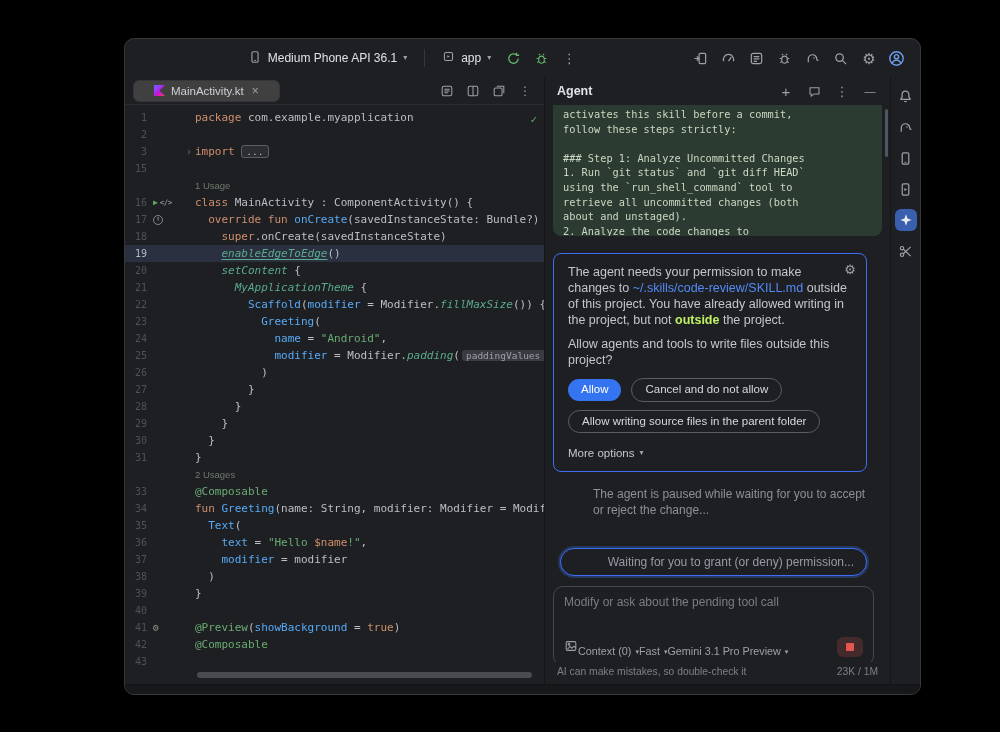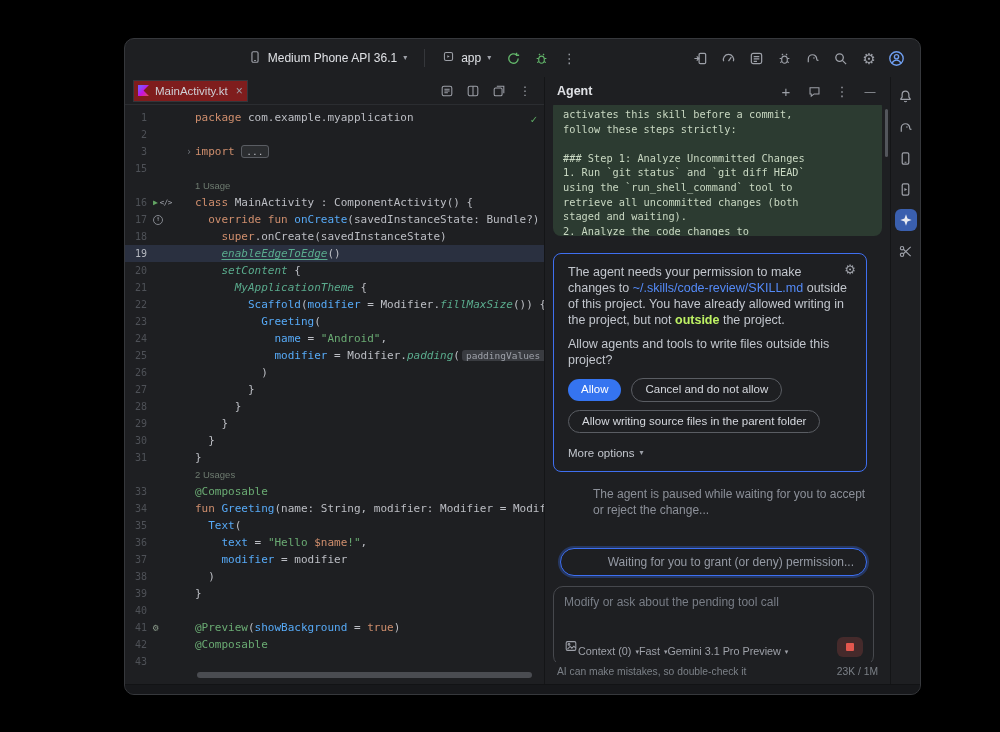--- a/index.html
+++ b/index.html
@@ -22,21 +22,21 @@
   
   .main { flex:1; display:flex; min-height:0; }
   .editor-pane { flex:0 0 420px; display:flex; flex-direction:column; min-width:0; border-right:1px solid #141517; }
   .agent-pane { flex:1; display:flex; flex-direction:column; min-width:0; border-right:1px solid #141517; }
   .stripe { flex:0 0 29px; display:flex; flex-direction:column; align-items:center; padding-top:8px; gap:9px; }
   .stripe-icon { width:22px; height:22px; border-radius:6px; display:flex; align-items:center; justify-content:center; color:#9da0a8; }
   .stripe-icon.selected { background:#3a5fae; color:#e8eaf0; }
 
   
   .tabbar { flex:0 0 28px; display:flex; align-items:center; border-bottom:1px solid #2b2d31; padding:0 8px; }
-  .tab { display:flex; align-items:center; gap:6px; height:22px; padding:0 4px; border:1px solid #34363b; border-radius:0; background:#7f1d1d; }
+  .tab { display:flex; align-items:center; gap:6px; height:22px; padding:0 20px; border:1px solid #34363b; border-radius:6px; background:#404040; }
   .kotlin-icon { width:11px; height:11px; background:linear-gradient(135deg,#7f52ff 20%,#c711e1 55%,#e44857 100%);
                  clip-path:polygon(0 0,100% 0,50% 50%,100% 100%,0 100%); }
   .tab-label { color:#ced0d6; font-size:11.5px; }
   .tab-close { color:#9da0a8; font-size:12px; margin-left:2px; }
   .tabbar-right { margin-left:auto; display:flex; align-items:center; gap:4px; }
   .tabbar-right .tb-icon { width:22px; height:22px; }
 
   
   .editor { flex:1; position:relative; overflow:hidden; padding-top:4px;
             font-family:"DejaVu Sans Mono",monospace; font-size:11px; line-height:17px; }
@@ -297,21 +297,21 @@
 
         <div class="agent-scroll">
           <div class="ai-code">
               <div>activates this skill before a commit,</div>
               <div>follow these steps strictly:</div>
               <div>&nbsp;</div>
               <div>### Step 1: Analyze Uncommitted Changes</div>
               <div>1. Run `git status` and `git diff HEAD`</div>
               <div>using the `run_shell_command` tool to</div>
               <div>retrieve all uncommitted changes (both</div>
-              <div>staged and waiting).</div>
+              <div>about and unstaged).</div>
               <div>2. Analyze the code changes to</div>
             </div>
           <div class="agent-sb"></div>
 
           <div class="perm">
             <span class="perm-gear">⚙</span>
             <div>
               <span>The agent needs your permission to make changes to </span><a class="link">~/.skills/code-review/SKILL.md</a><span> outside of this project. You have already allowed writing in the project, but not </span><b>outside</b><span> the project.</span>
             </div>
             <div class="q">Allow agents and tools to write files outside this project?</div>

